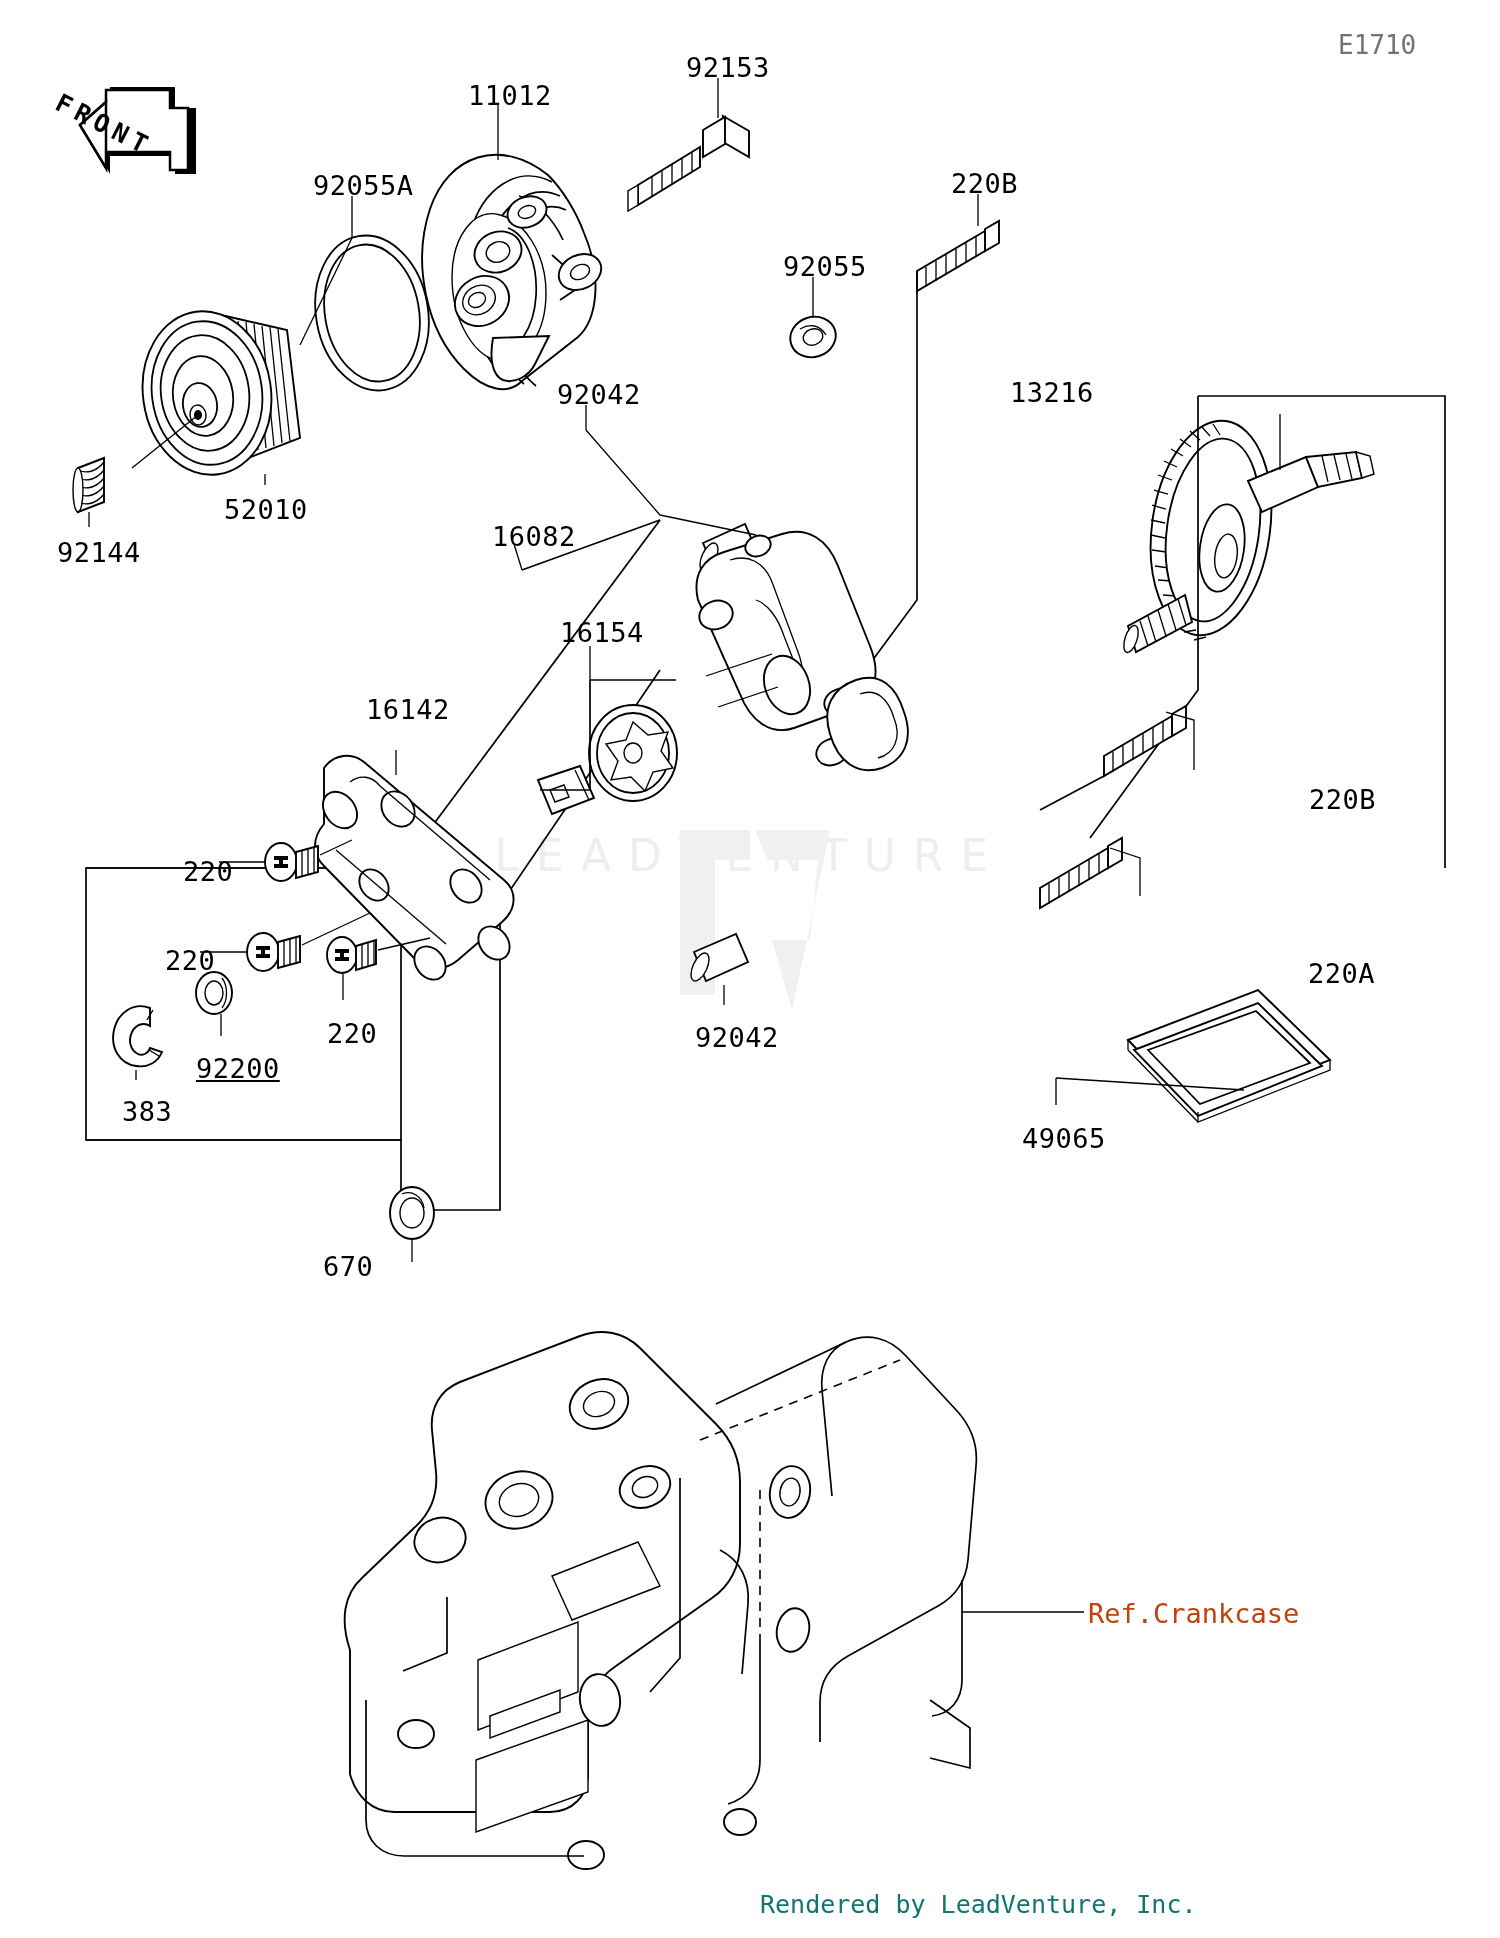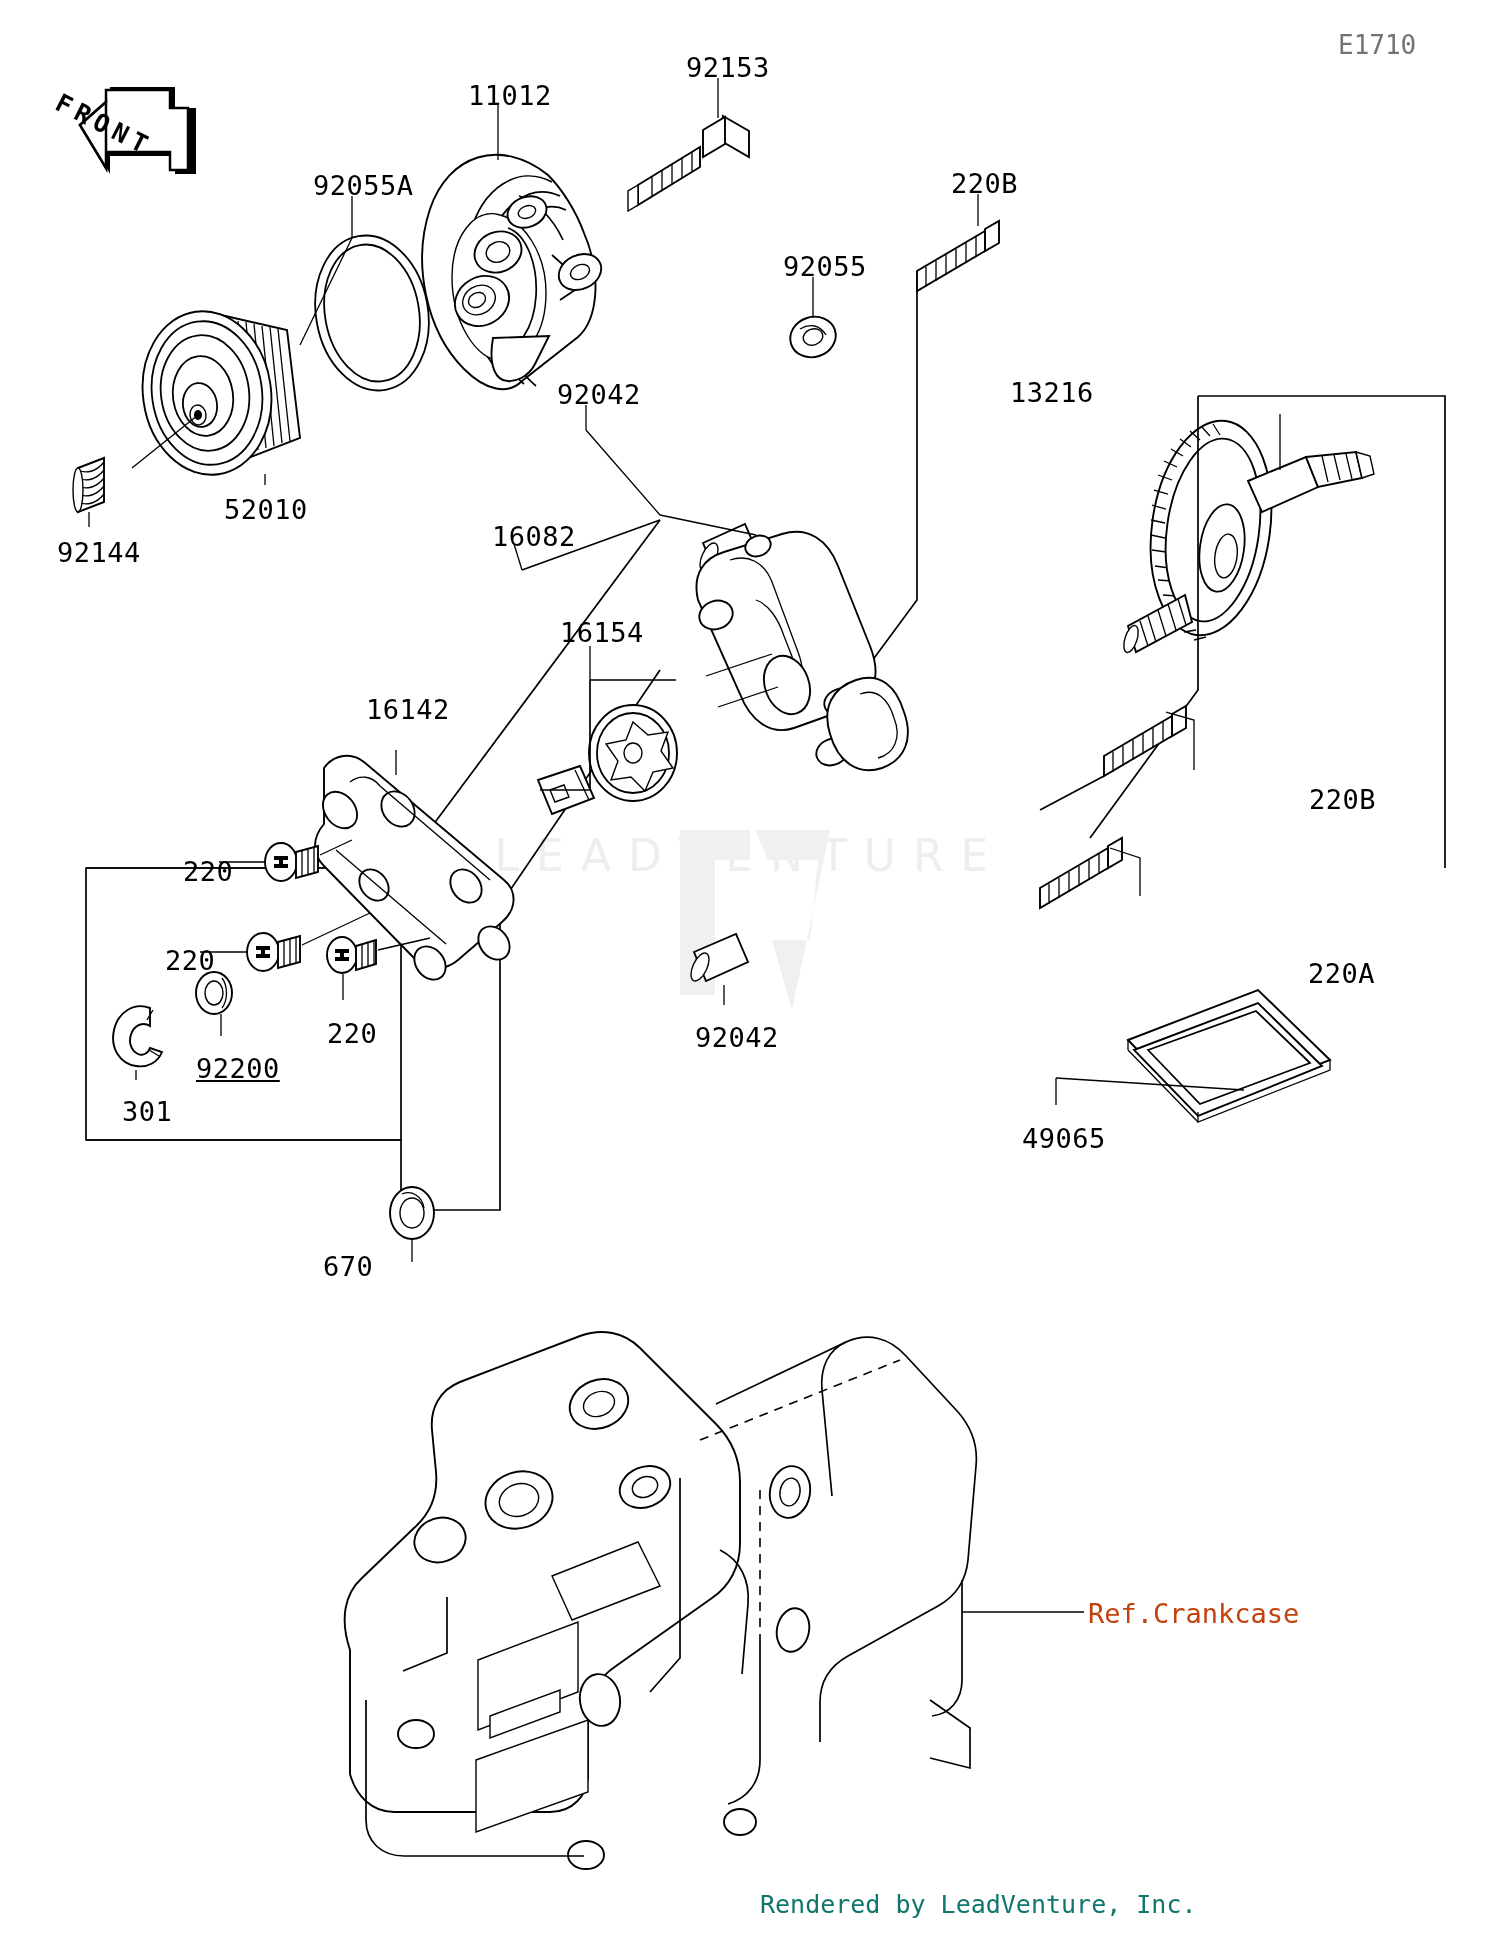--- a/index.html
+++ b/index.html
@@ -482,21 +482,21 @@
   <div class="lbl" style="left:492px;  top:521px;">16082</div>
   <div class="lbl" style="left:560px;  top:617px;">16154</div>
   <div class="lbl" style="left:366px;  top:694px;">16142</div>
   <div class="lbl" style="left:1309px; top:784px;">220B</div>
   <div class="lbl" style="left:183px;  top:856px;">220</div>
   <div class="lbl" style="left:1308px; top:910px;margin-top:48px;">220A</div>
   <div class="lbl" style="left:165px;  top:945px;">220</div>
   <div class="lbl" style="left:327px;  top:1018px;">220</div>
   <div class="lbl" style="left:196px;  top:1053px;text-decoration:underline;">92200</div>
   <div class="lbl" style="left:695px;  top:1022px;">92042</div>
-  <div class="lbl" style="left:122px;  top:1096px;">301</div>
+  <div class="lbl" style="left:122px;  top:1096px;">383</div>
   <div class="lbl" style="left:1022px; top:1123px;">49065</div>
   <div class="lbl" style="left:323px;  top:1251px;">670</div>
 
   <div class="refl" style="left:1088px; top:1598px;">Ref.Crankcase</div>
 
   <div class="footer" style="left:760px; top:1890px;">Rendered by LeadVenture, Inc.</div>
 
 </div>
 
 </body></html>

